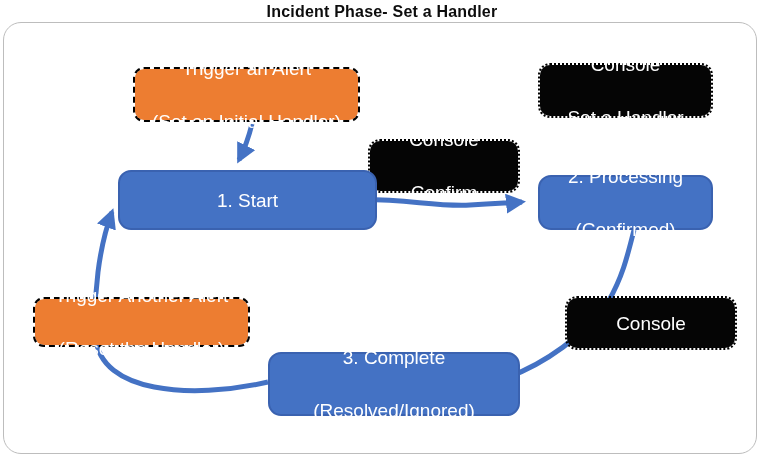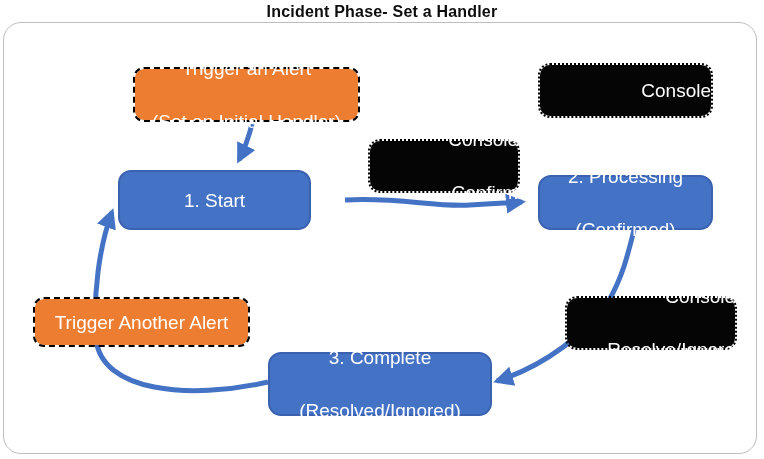--- a/index.html
+++ b/index.html
@@ -28,21 +28,21 @@
     background:var(--blue,#4472C4);
     border:2px solid var(--blue-border,#3A62B0);
     border-radius:13px;
   }
   .node.orange{
     background:var(--orange,#ED7D31);
     border:2px dashed #000;border-radius:11px;background-clip:padding-box;
   }
   .node.black{
     background:var(--black,#050505);
-    border:2px dotted #000;border-radius:12px;background-clip:padding-box;align-items:flex-end;
+    border:2px dotted #000;border-radius:12px;background-clip:padding-box;
   }
 </style>
 </head>
 <body>
 
 <div id="canvas">
 
   <div class="frame"></div>
   <div class="diagram-title">Incident Phase- Set a Handler</div>
 
@@ -58,43 +58,44 @@
     <path d="M268,382 C190,400 100,392 96,338 C93,295 99,247 112,212" fill="none" stroke="#4472C4" stroke-width="5" marker-end="url(#ah)"></path>
   </svg>
 
   <div class="node orange" style="left:133px;top:67px;width:227px;height:55px">
     <span>Trigger an Alert</span>
     <span>(Set an Initial Handler)</span>
   </div>
 
   <div class="node black" style="left:538px;top:63px;width:175px;height:55px">
     <span>Console</span>
+    <span>Set a Handler</span>
   </div>
 
   <div class="node black" style="left:368px;top:139px;width:152px;height:54px">
     <span>Console</span>
     <span>Confirm</span>
   </div>
 
-  <div class="node blue" style="left:118px;top:170px;width:193px;height:60px">
+  <div class="node blue" style="left:118px;top:170px;width:259px;height:60px">
     <span>1. Start</span>
   </div>
 
   <div class="node blue" style="left:538px;top:175px;width:175px;height:55px">
     <span>2. Processing</span>
     <span>(Confirmed)</span>
   </div>
 
   <div class="node black" style="left:565px;top:296px;width:172px;height:54px">
     <span>Console</span>
-    <span>Resolve/Ignore</span>
   </div>
 
   <div class="node orange" style="left:33px;top:297px;width:217px;height:50px">
     <span>Trigger Another Alert</span>
+    <span>(Reset the Handler)</span>
   </div>
 
-  <div class="node blue" style="left:268px;top:352px;width:224px;height:64px">
+  <div class="node blue" style="left:268px;top:352px;width:252px;height:64px">
     <span>3. Complete</span>
     <span>(Resolved/Ignored)</span>
   </div>
 
 </div>
 
 </body></html>

